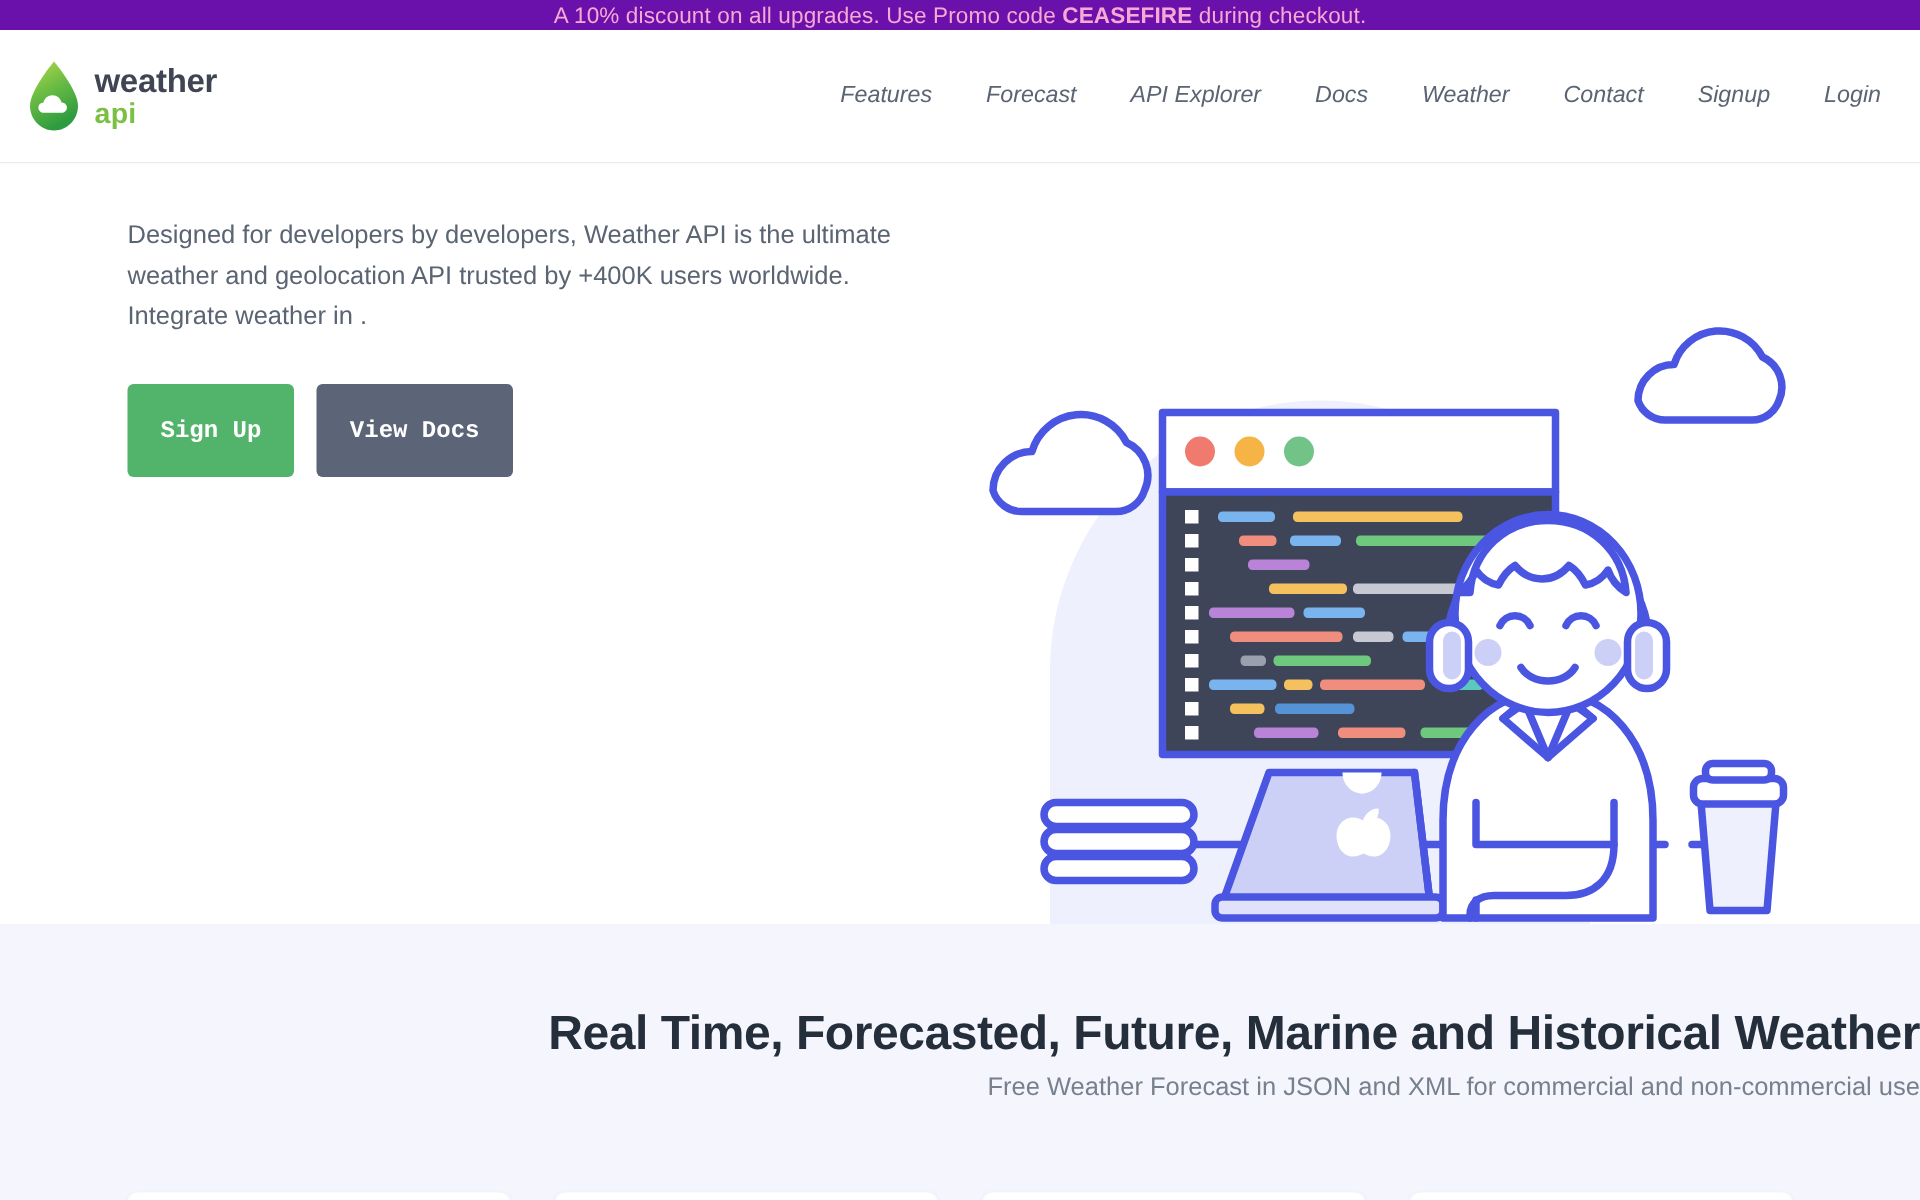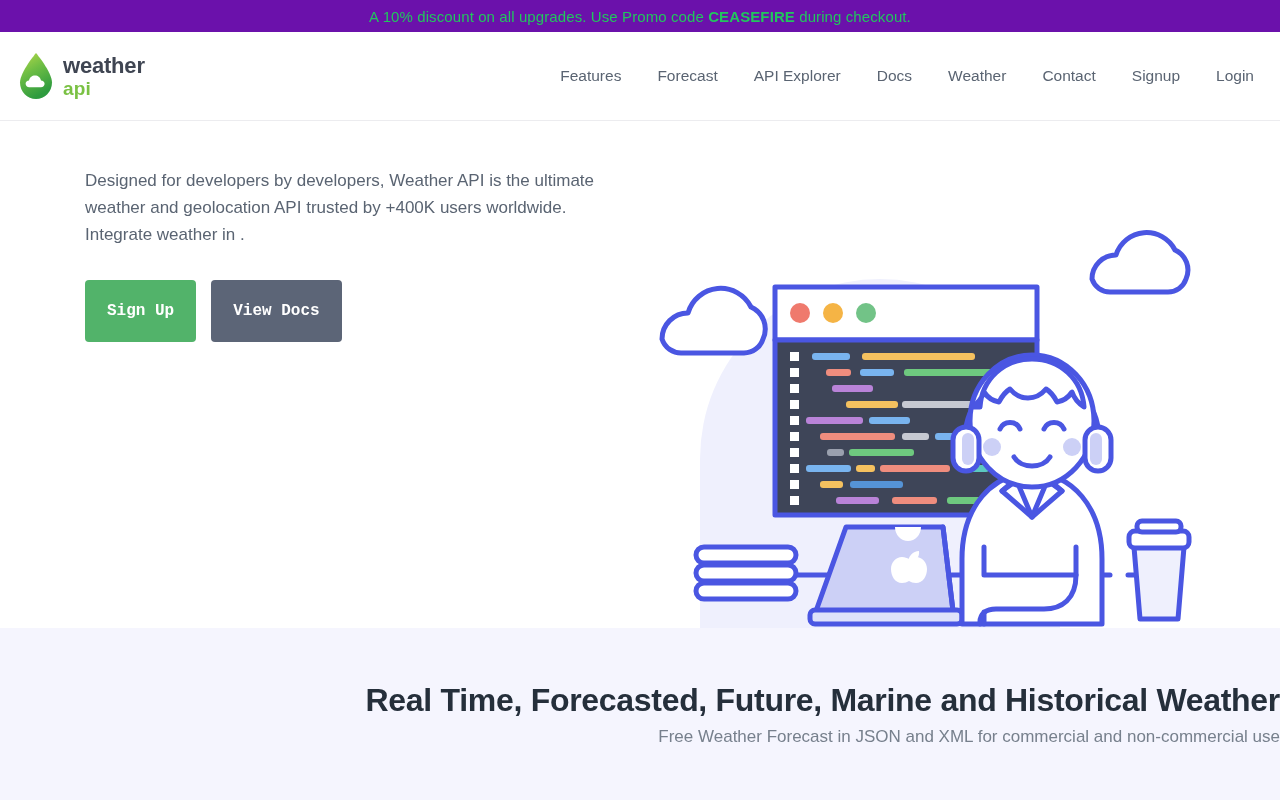--- a/index.html
+++ b/index.html
@@ -8,23 +8,23 @@
     width: 1280px;
     height: 800px;
     overflow: hidden;
     background: #ffffff;
     font-family: "Liberation Sans", sans-serif;
     -webkit-font-smoothing: antialiased;
   }
 
   
   .promo-banner {
-    height: 32px;
+    height: 20px;
     background: #6b11ab;
-    color: #22c55e;
+    color: #f9a8d4;
     display: flex;
     align-items: center;
     justify-content: center;
     font-size: 15px;
     letter-spacing: 0.1px;
   }
   .promo-banner .promo-code { font-weight: 700; }
   .promo-banner span { white-space: pre; }
 
   
@@ -50,42 +50,42 @@
 
   .main-nav { margin-left: auto; display: flex; align-items: center; }
   .nav-link {
     color: #5a6472;
     font-size: 15.5px;
     text-decoration: none;
     padding: 10px 0;
     margin-left: 0;
     white-space: nowrap;
   }
-  .nav-item { padding: 0 18px; }
+  .nav-item { padding: 0 18px; font-style: italic; }
   .nav-item:last-child { padding-right: 6px; }
 
   
   .hero {
     height: 507px;
     background: #ffffff;
     position: relative;
     display: flex;
     padding-left: 85px;
   }
   .hero-copy { width: 545px; padding-top: 22px; }
   .hero-title {
     font-size: 51px;
     line-height: 57px;
     font-weight: 700;
     color: #252f3b;
     letter-spacing: -0.6px;
     max-width: 430px;
   }
   .hero-sub {
-    margin-top: 24px;
+    margin-top: 12px;
     font-size: 17px;
     line-height: 27px;
     color: #5a6472;
     max-width: 520px;
   }
   .hero-actions { margin-top: 32px; display: flex; gap: 15px; }
   .btn {
     border: none;
     border-radius: 4px;
     font-size: 16px;

